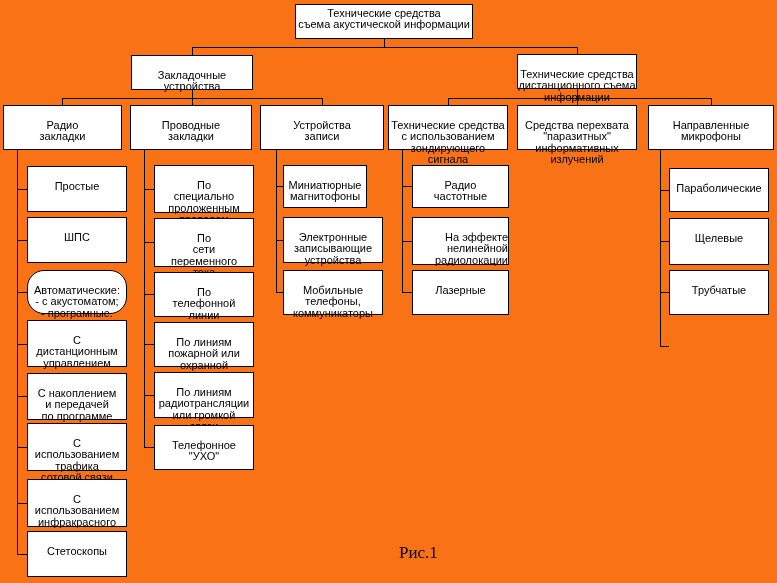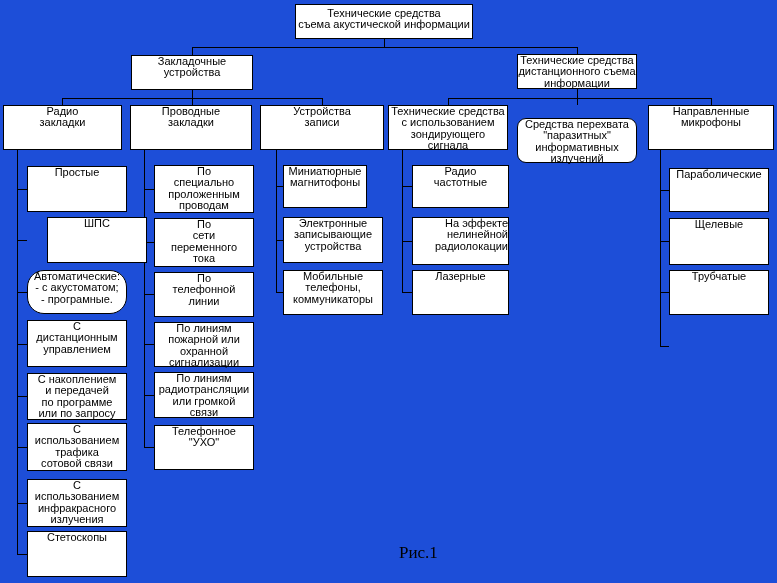--- a/index.html
+++ b/index.html
@@ -1,27 +1,27 @@
 <!DOCTYPE html>
 <html><head>
 <meta charset="utf-8">
 <style>
   html,body{margin:0;padding:0;background:#ffffff;}
   .stage{
-    position:relative;width:777px;height:583px;background:#1d4ed8;
+    position:relative;width:777px;height:583px;background:#f97316;
     font-family:"Liberation Sans","DejaVu Sans",sans-serif;color:#000;
     overflow:hidden;
   }
   .connectors{position:absolute;left:0;top:0;z-index:1;}
   .connectors path{stroke:#000;stroke-width:1;fill:none;shape-rendering:crispEdges;}
   .box{
     position:absolute;box-sizing:border-box;z-index:2;
     border:1px solid #000;background:#ffffff;
     text-align:center;font-size:11px;line-height:11.4px;
-    padding-top:0;white-space:pre-line;
+    padding-top:14px;white-space:pre-line;
   }
   .box.root{padding-top:3px;}
   .caption{
     position:absolute;z-index:2;
     font-family:"Liberation Serif","DejaVu Serif",serif;
     font-size:17px;color:#000;
   }
 </style>
 </head>
 <body>
@@ -53,29 +53,29 @@
   <div class="box" style="left:3px;top:105px;width:119px;height:45px;">Радио
 закладки</div>
   <div class="box" style="left:130px;top:105px;width:122px;height:45px;">Проводные
 закладки</div>
   <div class="box" style="left:260px;top:105px;width:124px;height:45px;">Устройства
 записи</div>
   <div class="box" style="left:388px;top:105px;width:120px;height:45px;">Технические средства
 с использованием
 зондирующего
 сигнала</div>
-  <div class="box" style="left:517px;top:118px;width:120px;height:45px;border-radius:9px;">Средства перехвата
+  <div class="box" style="left:517px;top:105px;width:120px;height:45px;">Средства перехвата
 "паразитных"
 информативных
 излучений</div>
   <div class="box" style="left:648px;top:105px;width:126px;height:45px;">Направленные
 микрофоны</div>
 
   <div class="box" style="left:27px;top:166px;width:100px;height:46px;">Простые</div>
-  <div class="box" style="left:27px;top:217px;width:100px;height:46px;margin-left:20px;">ШПС</div>
+  <div class="box" style="left:27px;top:217px;width:100px;height:46px;">ШПС</div>
   <div class="box" style="left:27px;top:270px;width:100px;height:44px;border-radius:17px;">Автоматические:
 - с акустоматом;
 - програмные.</div>
   <div class="box" style="left:27px;top:320px;width:100px;height:47px;">С
 дистанционным
 управлением</div>
   <div class="box" style="left:27px;top:373px;width:100px;height:47px;">С накоплением
 и передачей
 по программе
 или по запросу</div>

